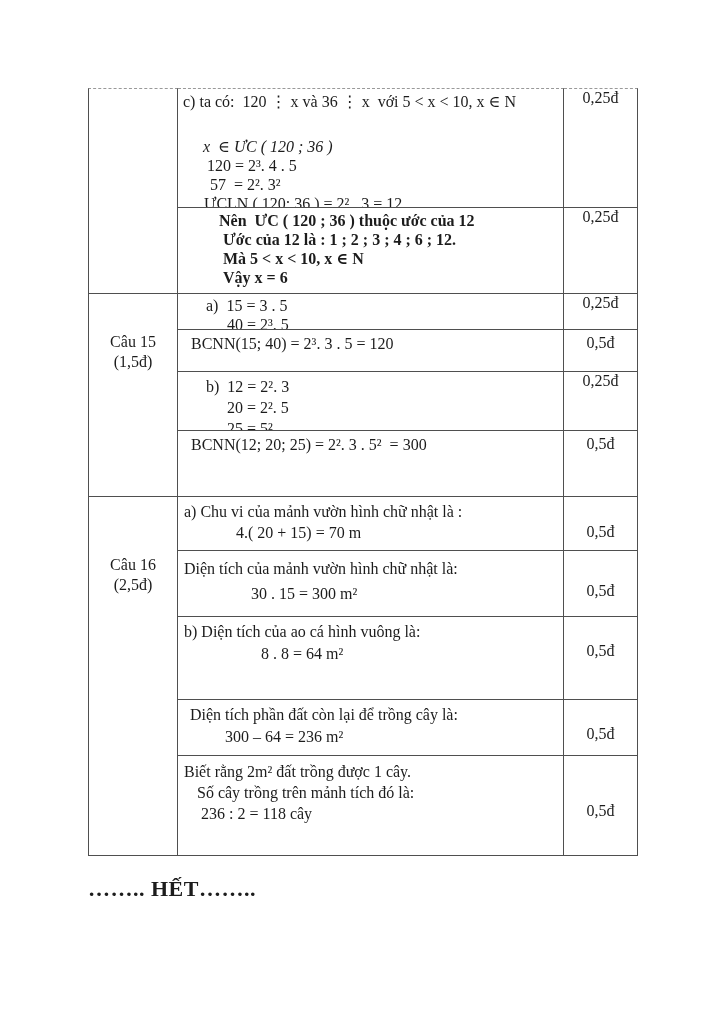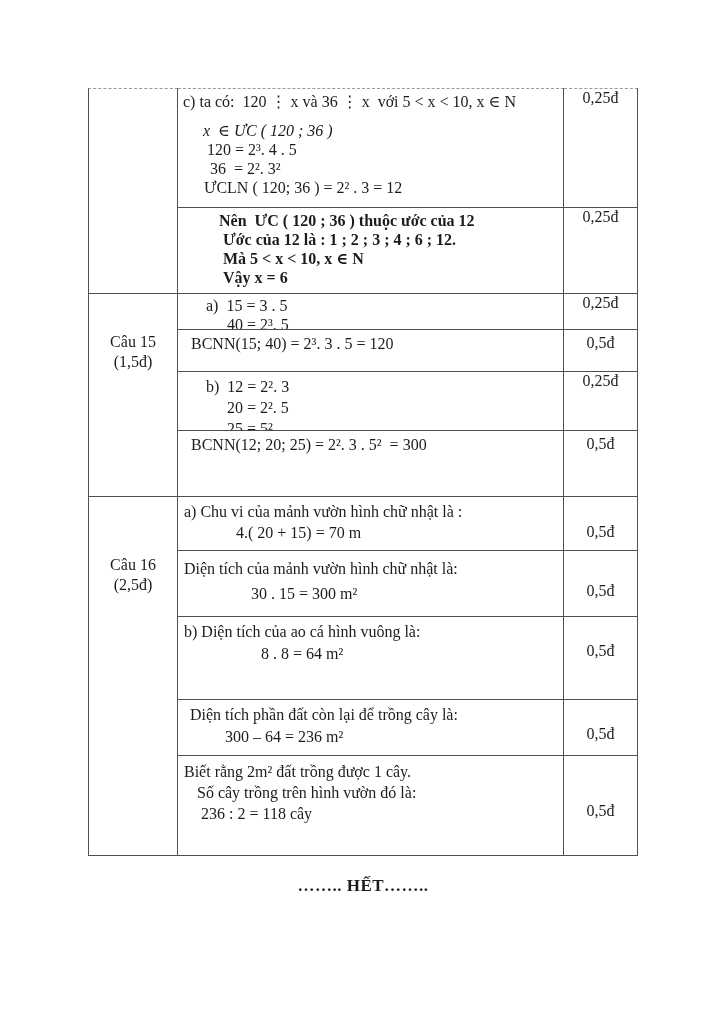--- a/index.html
+++ b/index.html
@@ -35,37 +35,37 @@
   .it{font-style:italic;}
 
   .qcell{text-align:center;}
   .qcell .ln{line-height:20px;}
 
   .score{text-align:center;}
   .score.bot{display:flex;align-items:flex-start;justify-content:center;}
 
   .footer{
     position:absolute;left:88px;top:876px;width:550px;
-    text-align:center;font-weight:bold;font-size:17px;letter-spacing:0.5px;
+    text-align:left;font-weight:bold;font-size:22px;letter-spacing:0.5px;
   }
 </style>
 </head>
 <body>
 
 <div class="page">
 
   <div class="anstable">
 
     <div class="cell bl bt qcell" style="grid-area:1/1/3/2;"></div>
 
     <div class="cell bt" style="grid-area:1/2/2/3;padding-top:3px;">
       <div class="ln" style="padding-left:5px;">c) ta có:  120 ⋮ x và 36 ⋮ x  với 5 &lt; x &lt; 10, x ∈ N</div>
-      <div class="ln it" style="padding-left:25px;margin-top:10px;">x  ∈ ƯC ( 120 ; 36 )</div>
+      <div class="ln it" style="padding-left:25px;margin-top:26px;">x  ∈ ƯC ( 120 ; 36 )</div>
       <div class="ln" style="padding-left:29px;">120 = 2³. 4 . 5</div>
-      <div class="ln" style="padding-left:32px;">36  = 2². 3²</div>
+      <div class="ln" style="padding-left:32px;">57  = 2². 3²</div>
       <div class="ln" style="padding-left:26px;">ƯCLN ( 120; 36 ) = 2² . 3 = 12</div>
     </div>
     <div class="cell bt score bot" style="grid-area:1/3/2/4;padding-bottom:5px;">
       <span>0,25đ</span>
     </div>
 
     <div class="cell" style="grid-area:2/2/3/3;padding-top:3px;font-weight:bold;">
       <div class="ln" style="padding-left:41px;">Nên  ƯC ( 120 ; 36 ) thuộc ước của 12</div>
       <div class="ln" style="padding-left:45px;">Ước của 12 là : 1 ; 2 ; 3 ; 4 ; 6 ; 12.</div>
       <div class="ln" style="padding-left:45px;">Mà 5 &lt; x &lt; 10, x ∈ N</div>
@@ -143,21 +143,21 @@
     <div class="cell lh22" style="grid-area:10/2/11/3;padding-top:4px;">
       <div class="ln" style="padding-left:12px;">Diện tích phần đất còn lại để trồng cây là:</div>
       <div class="ln" style="padding-left:47px;">300 – 64 = 236 m²</div>
     </div>
     <div class="cell score" style="grid-area:10/3/11/4;padding-top:25px;">
       <span>0,5đ</span>
     </div>
 
     <div class="cell lh21" style="grid-area:11/2/12/3;padding-top:5px;">
       <div class="ln" style="padding-left:6px;">Biết rằng 2m² đất trồng được 1 cây.</div>
-      <div class="ln" style="padding-left:19px;">Số cây trồng trên hình vườn đó là:</div>
+      <div class="ln" style="padding-left:19px;">Số cây trồng trên mảnh tích đó là:</div>
       <div class="ln" style="padding-left:23px;">236 : 2 = 118 cây</div>
     </div>
     <div class="cell score" style="grid-area:11/3/12/4;padding-top:46px;">
       <span>0,5đ</span>
     </div>
 
   </div>
 
   <div class="footer">…….. HẾT……..</div>
 

